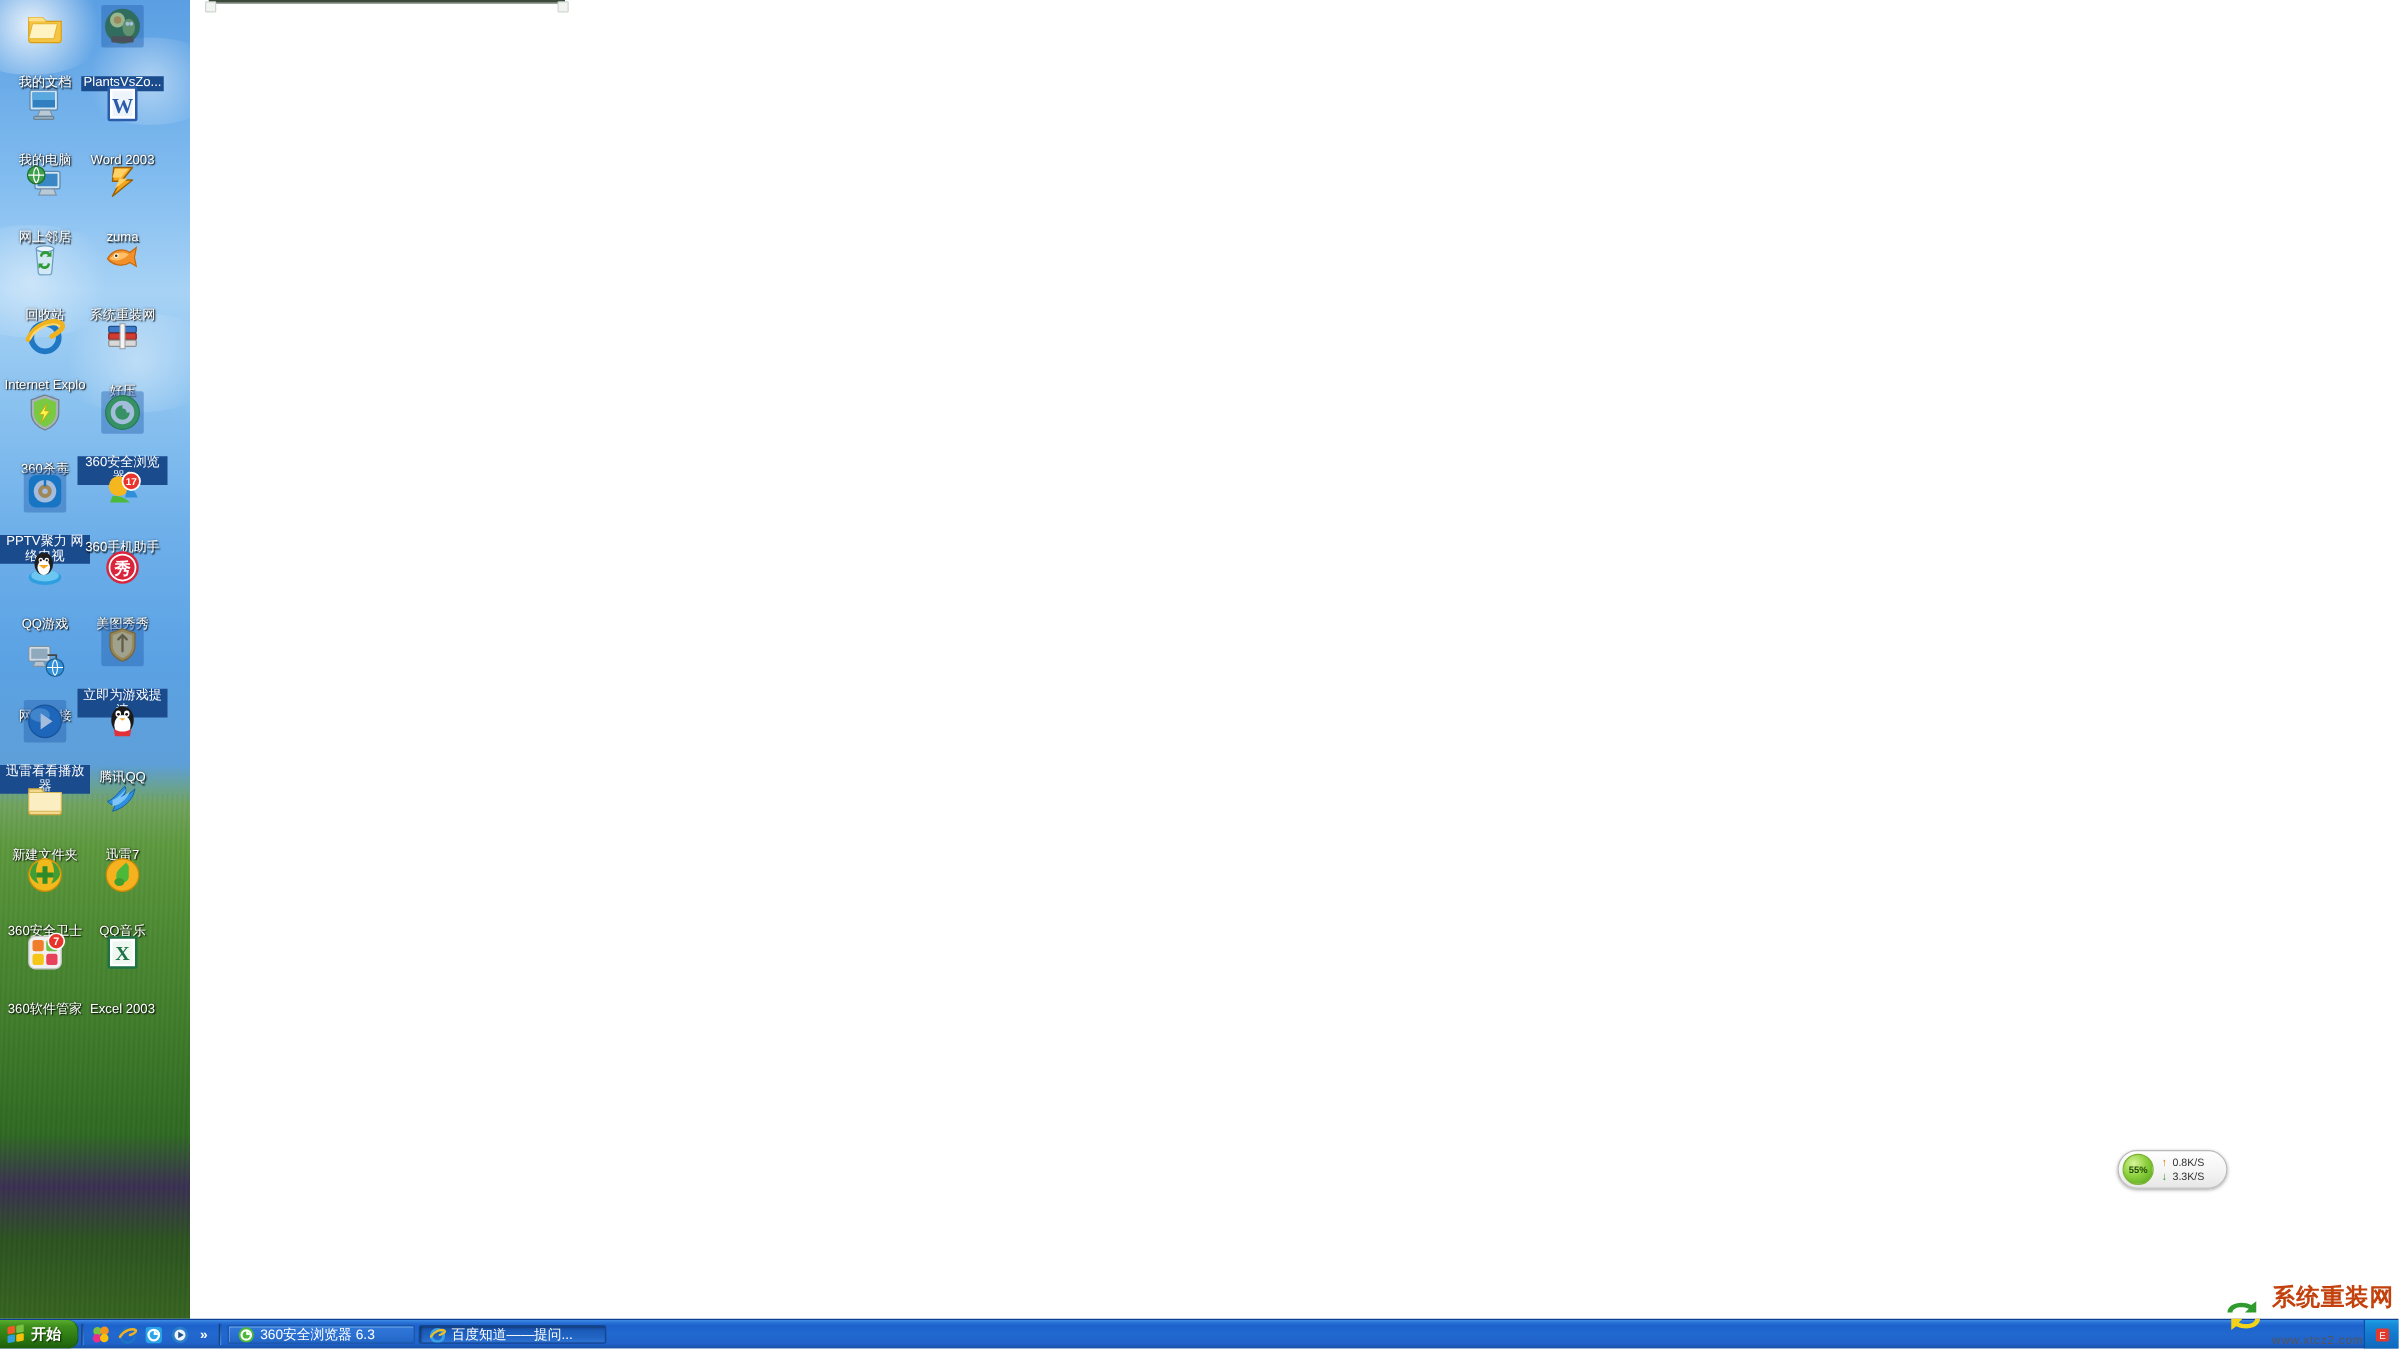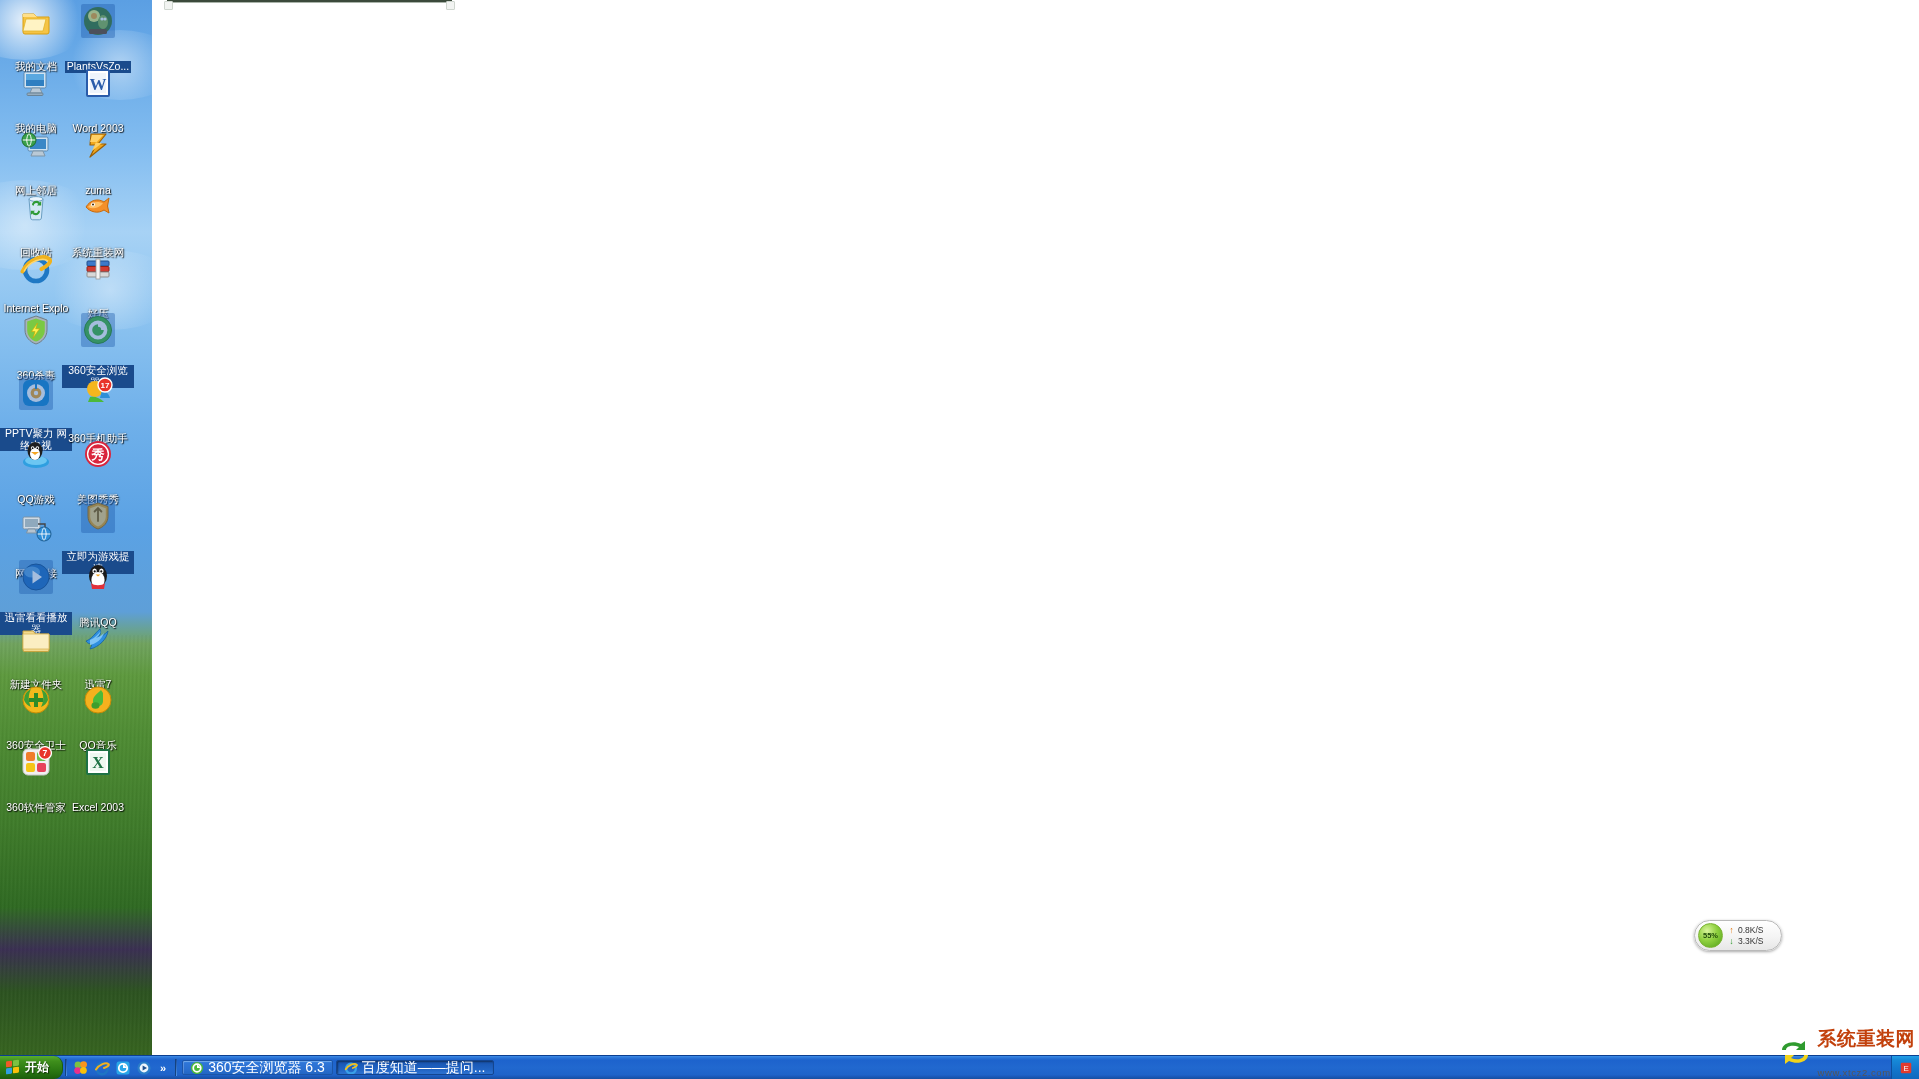--- a/index.html
+++ b/index.html
@@ -145,21 +145,21 @@
   }
   .tb-sep { width:2px; margin:3px 2px; background:linear-gradient(180deg,#1c4f9e,#4f94e8); border-left:1px solid #15427f; flex:0 0 auto; }
   #quicklaunch { display:flex; align-items:center; gap:5px; padding:0 4px; }
   .ql-ico { width:16px; height:16px; display:flex; align-items:center; justify-content:center; cursor:pointer; }
   #ql-chevrons { color:#ffffff; font-size:11px; font-weight:bold; padding:0 3px; cursor:pointer; line-height:16px; }
 
   #tasks { display:flex; align-items:center; gap:3px; padding:0 3px; flex:1 1 auto; overflow:hidden; }
   .task-btn {
     height:15px; display:flex; align-items:center; gap:4px;
     padding:0 7px; min-width:150px; max-width:172px;
-    font-size:14px; color:#ffffff; cursor:pointer;
+    font-size:11px; color:#ffffff; cursor:pointer;
     border-radius:2px; white-space:nowrap; overflow:hidden;
     background:linear-gradient(180deg,#4a94e8 0%,#2f76d8 14%,#2a6fd0 60%,#2266c4 100%);
     border:1px solid #1b55a8;
     box-shadow:inset 1px 1px 0 rgba(255,255,255,.22);
   }
   .task-btn.active {
     background:linear-gradient(180deg,#1c56ad 0%,#1a59b6 20%,#2265c4 70%,#2f74d4 100%);
     box-shadow:inset 1px 1px 2px rgba(0,0,0,.45);
     border:1px solid #14458f;
   }

